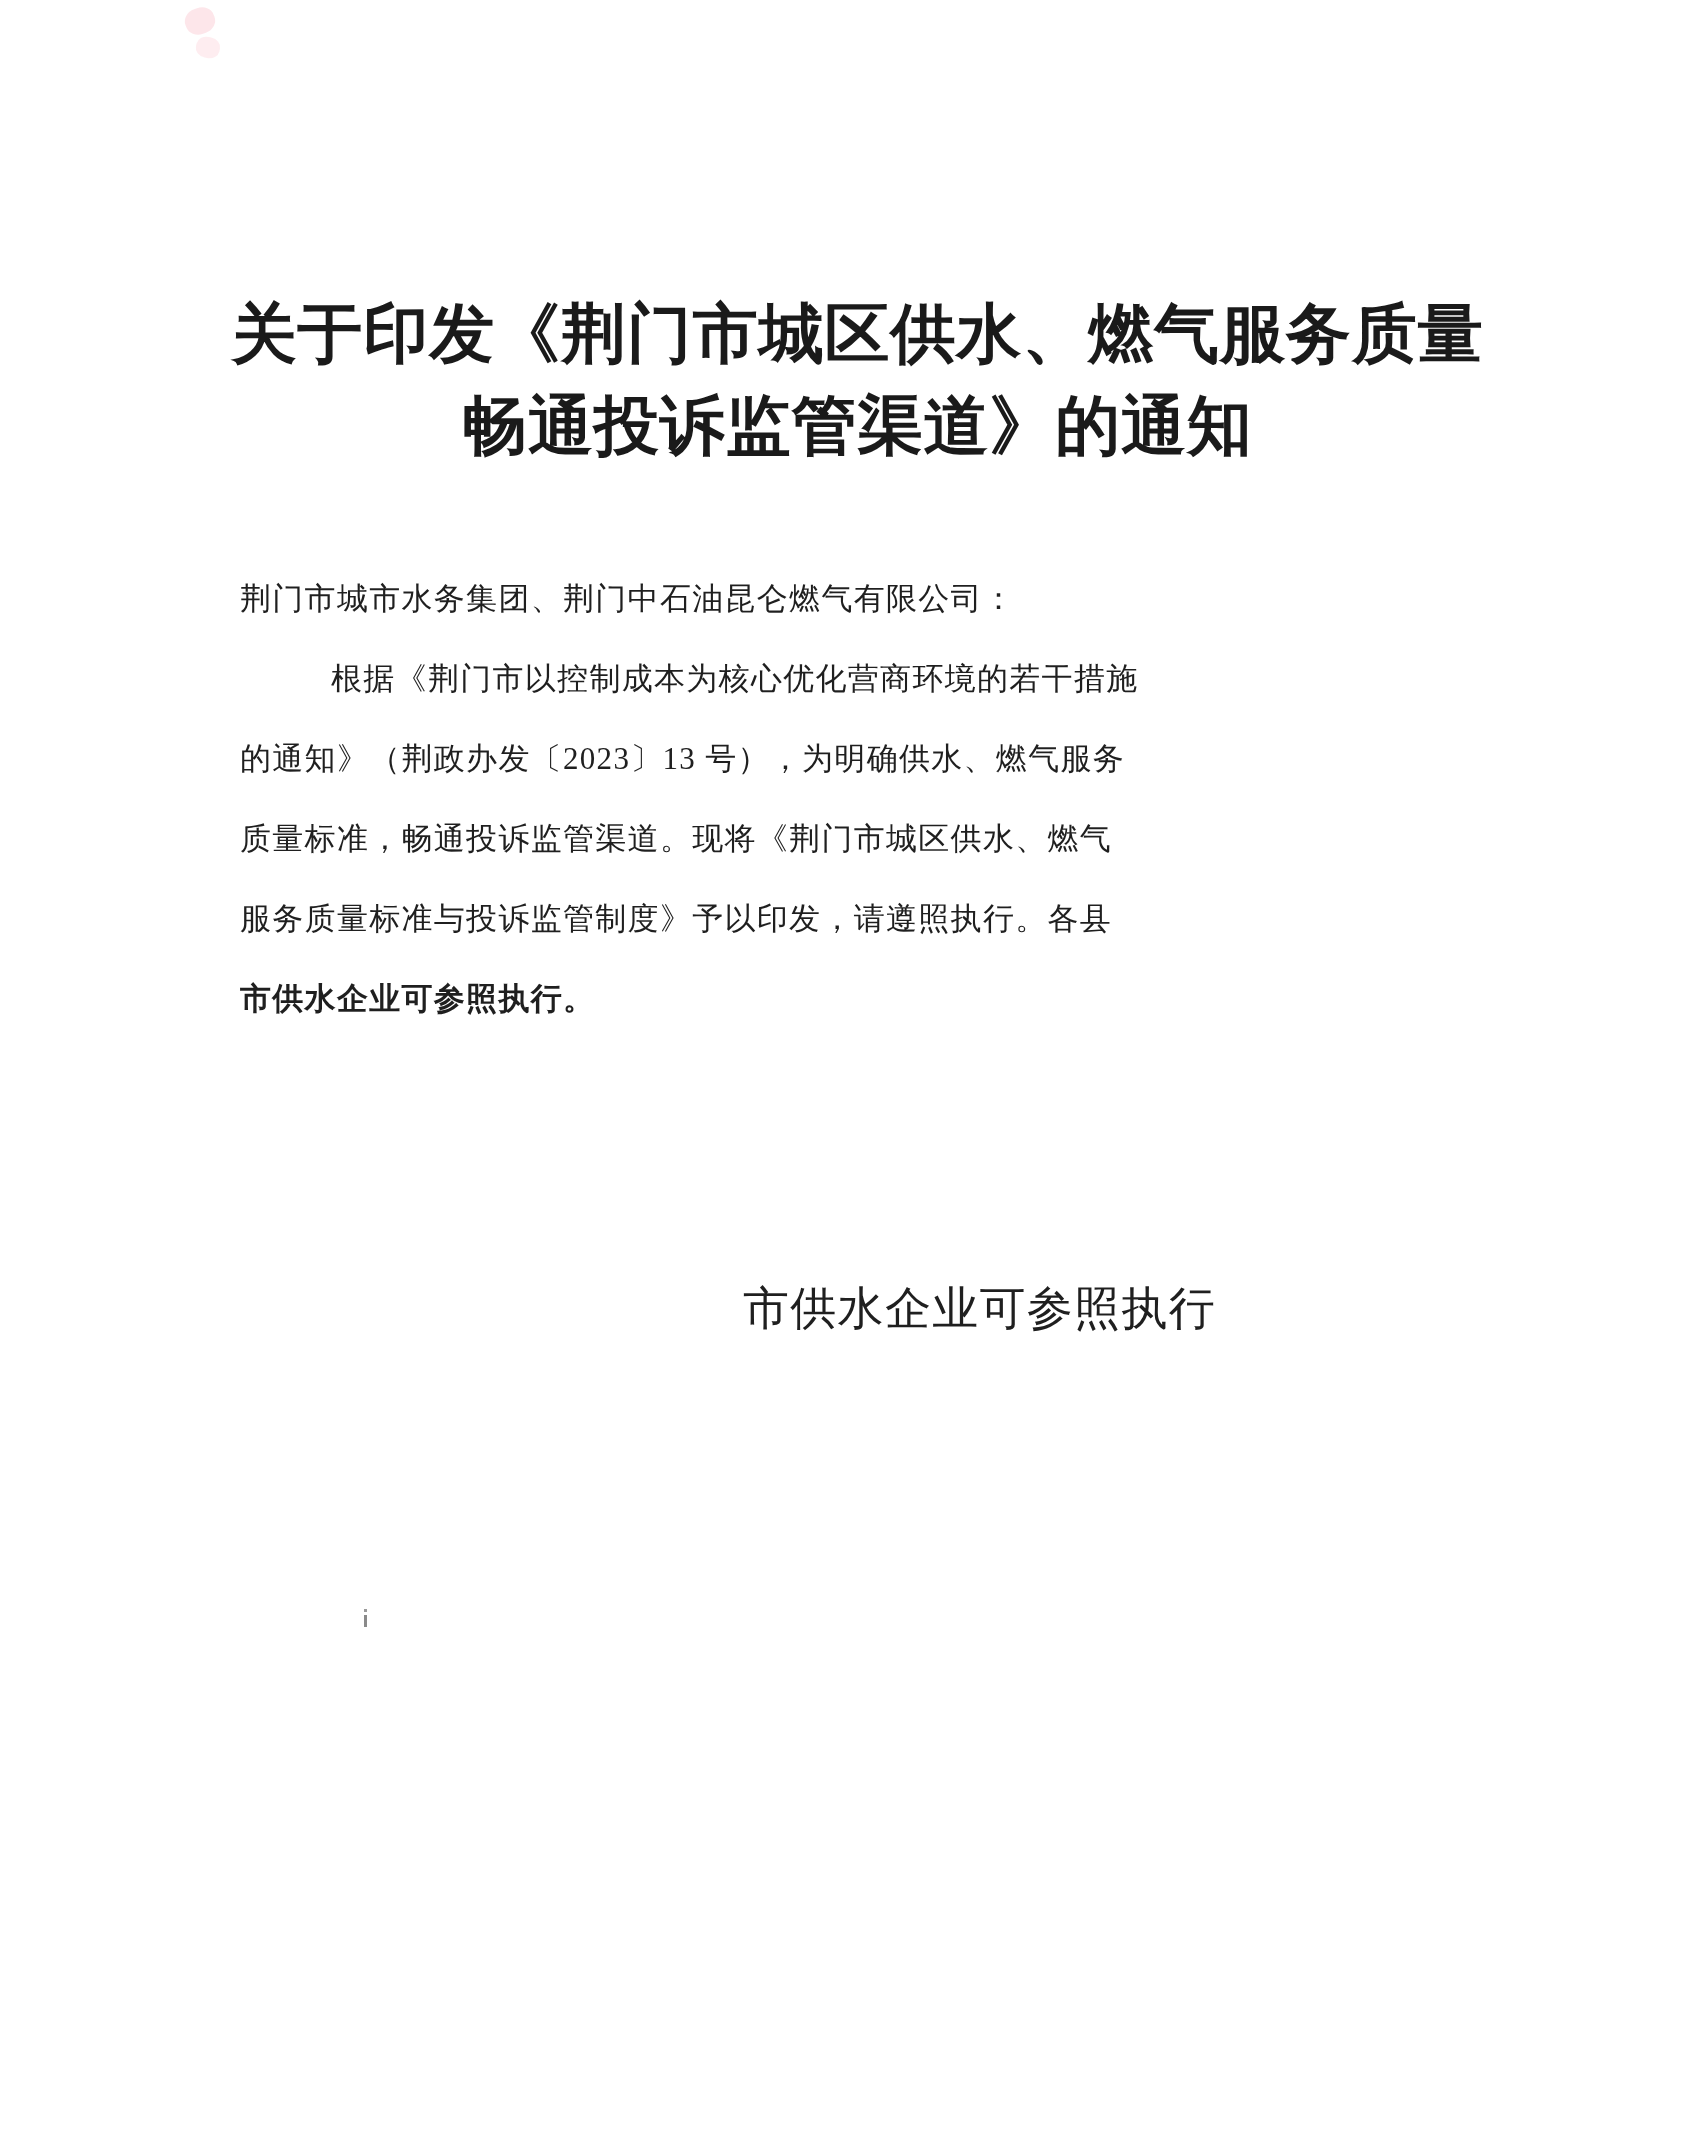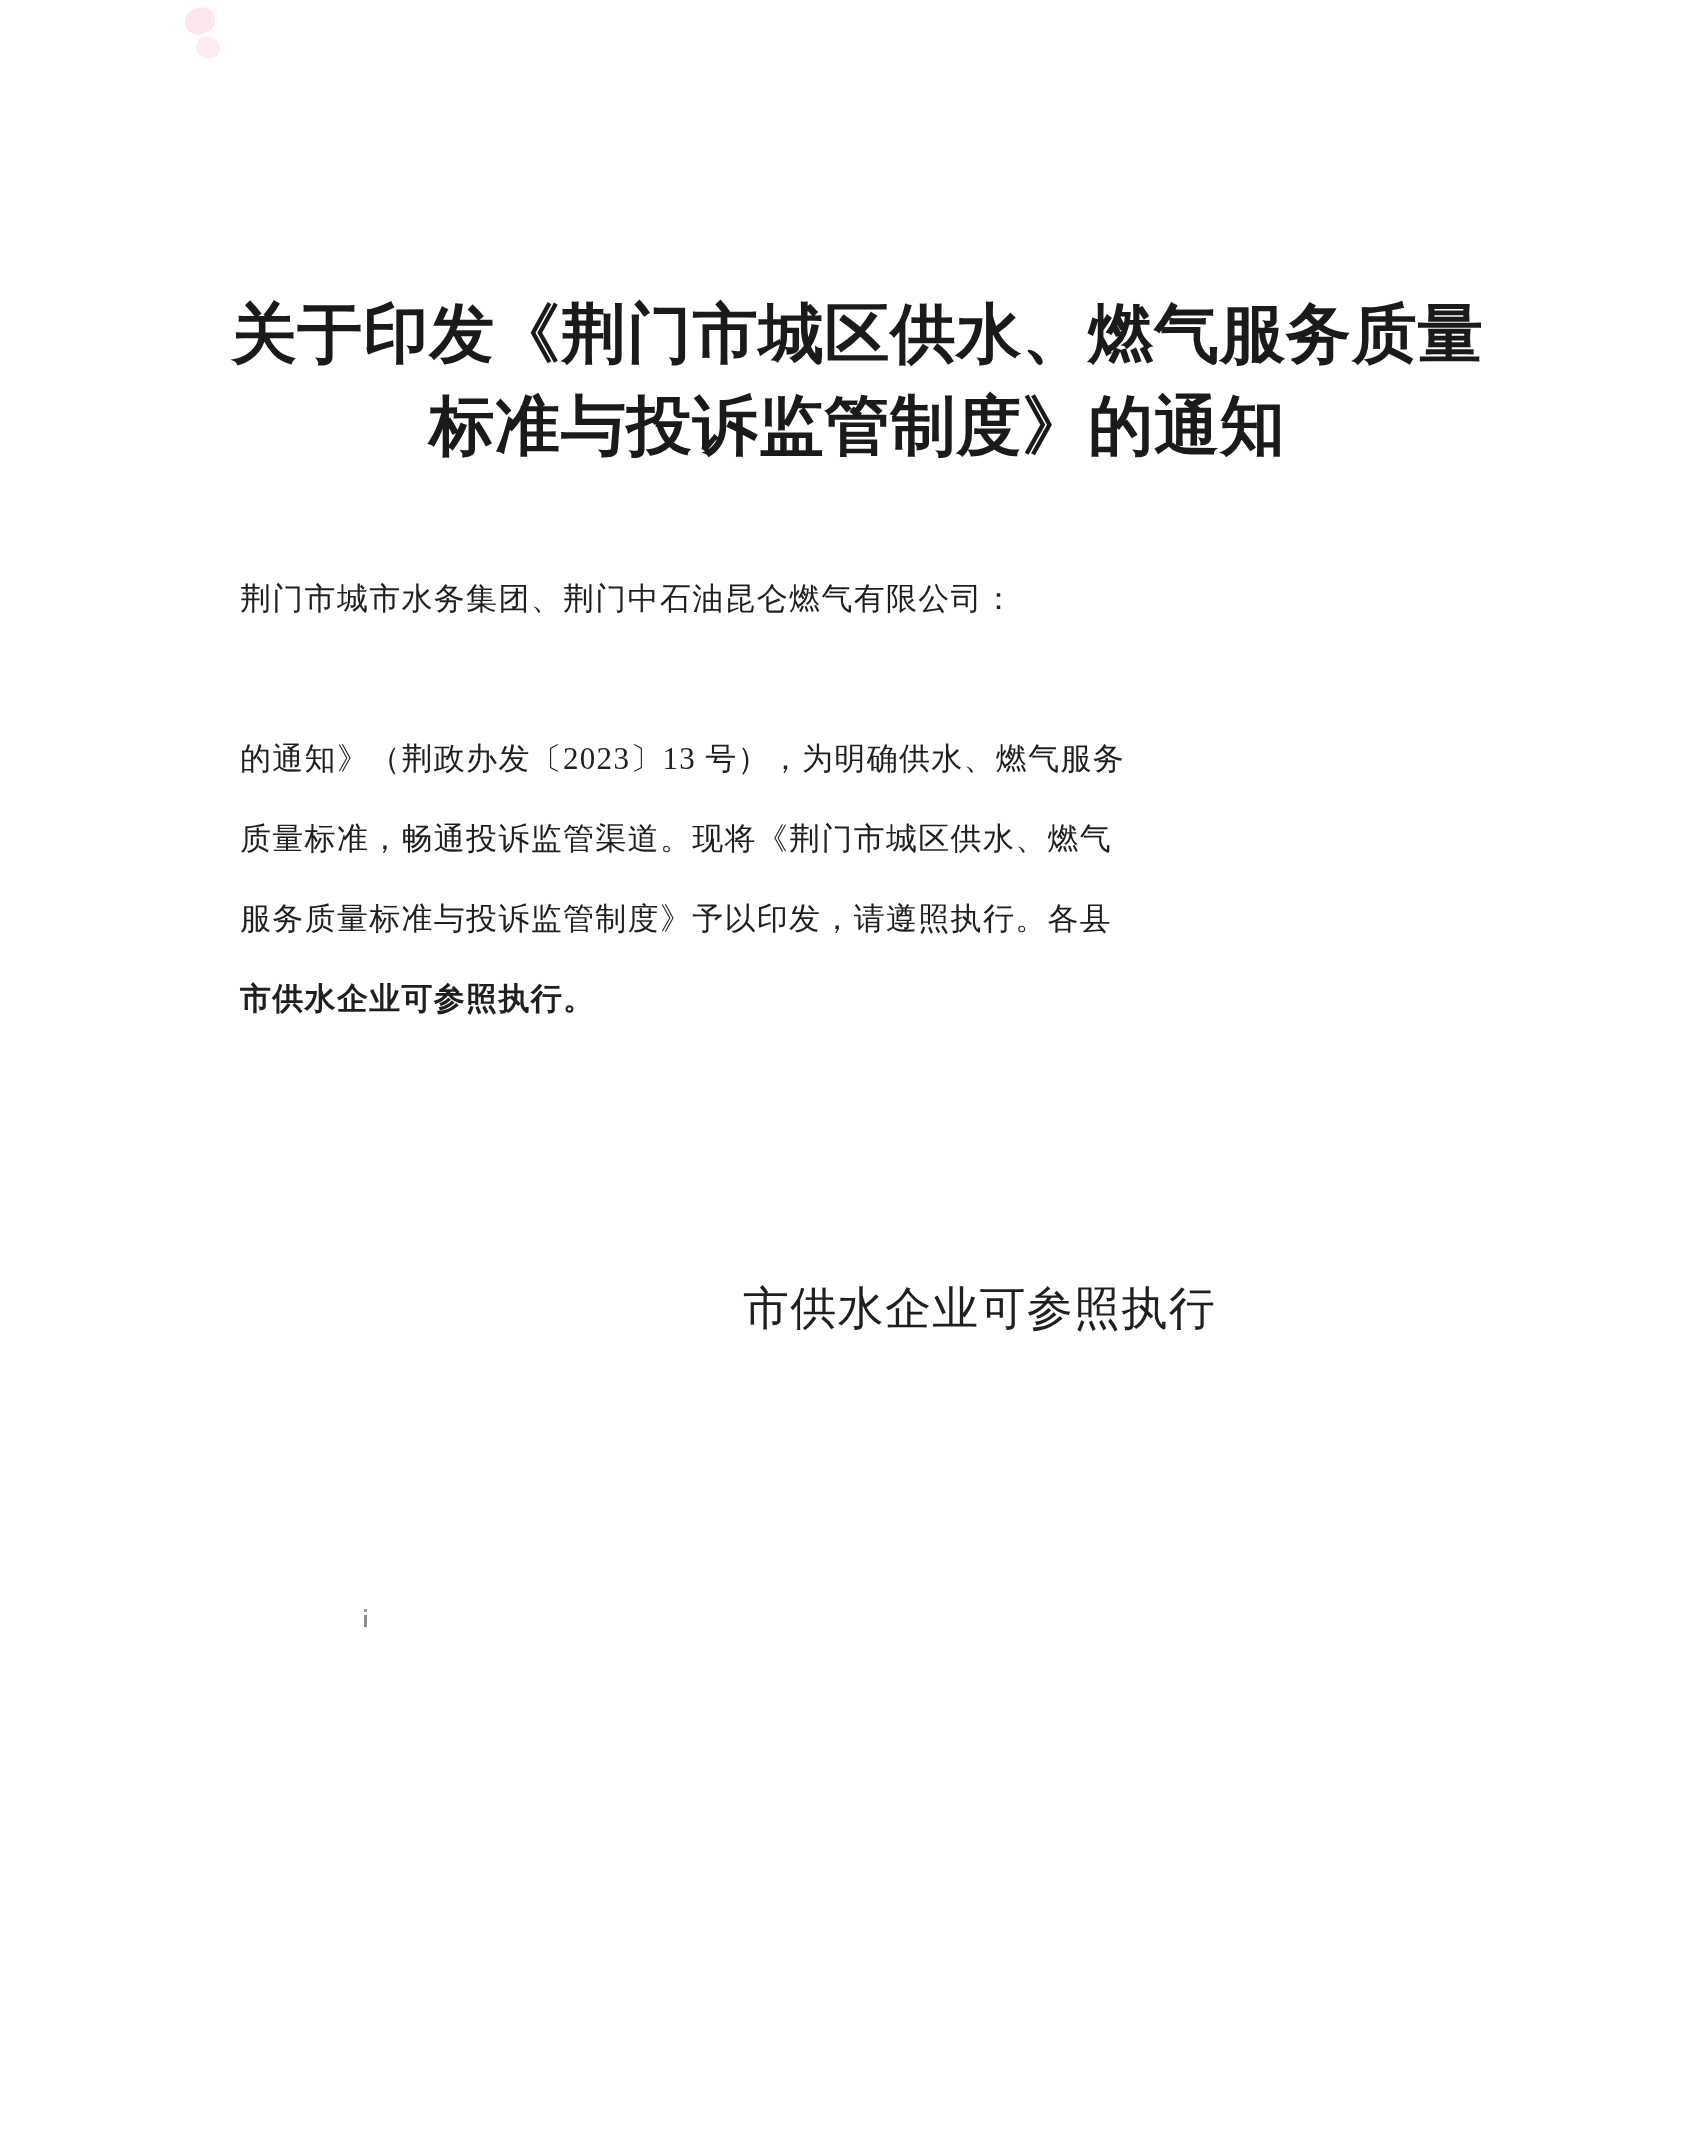--- a/index.html
+++ b/index.html
@@ -111,24 +111,25 @@
 </head>
 <body>
 
 <div id="page">
 
   <div class="smudge s1"></div>
   <div class="smudge s2"></div>
 
   <h1 class="title-line title-l1">关于印发《荆门市城区供水、燃气服务质量</h1>
 
-  <h1 class="title-line title-l2">标准与投诉监管制度》的通知</h1>
+  <h1 class="title-line title-l2">畅通投诉监管渠道》的通知</h1>
 
   <p class="body-line salutation">荆门市城市水务集团、荆门中石油昆仑燃气有限公司：</p>
 
+  <p class="body-line p0">根据《荆门市以控制成本为核心优化营商环境的若干措施</p>
 
   <p class="body-line p1">的通知》（荆政办发〔2023〕13 号），为明确供水、燃气服务</p>
 
   <p class="body-line p2">质量标准，畅通投诉监管渠道。现将《荆门市城区供水、燃气</p>
 
   <p class="body-line p3">服务质量标准与投诉监管制度》予以印发，请遵照执行。各县</p>
 
   <p class="body-line p4">市供水企业可参照执行。</p>
 
   <p class="sig-agency">市供水企业可参照执行</p>

